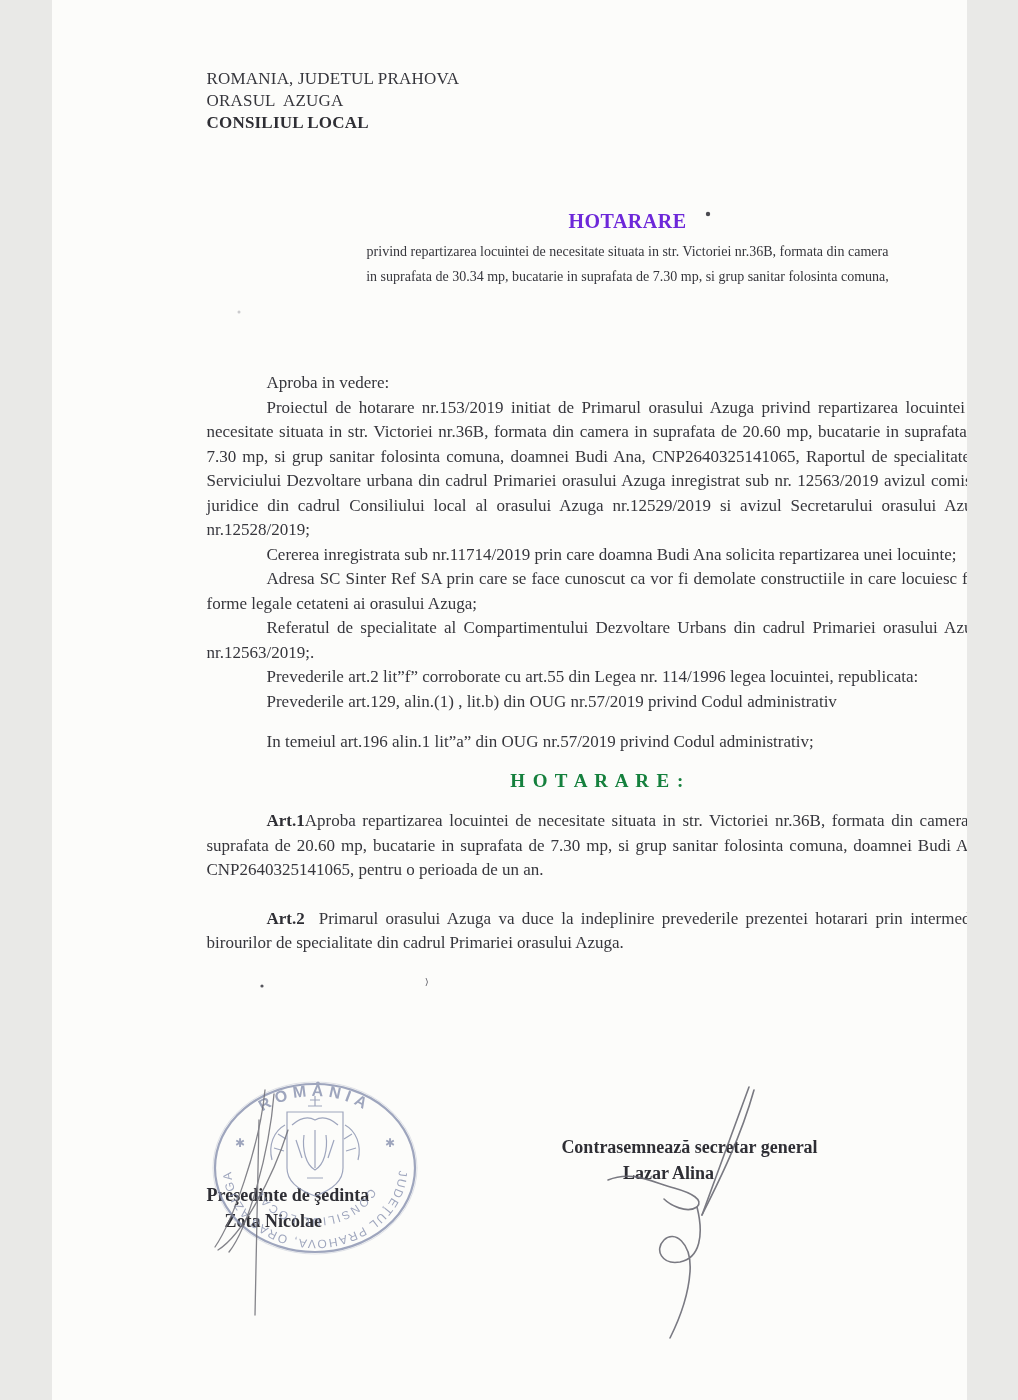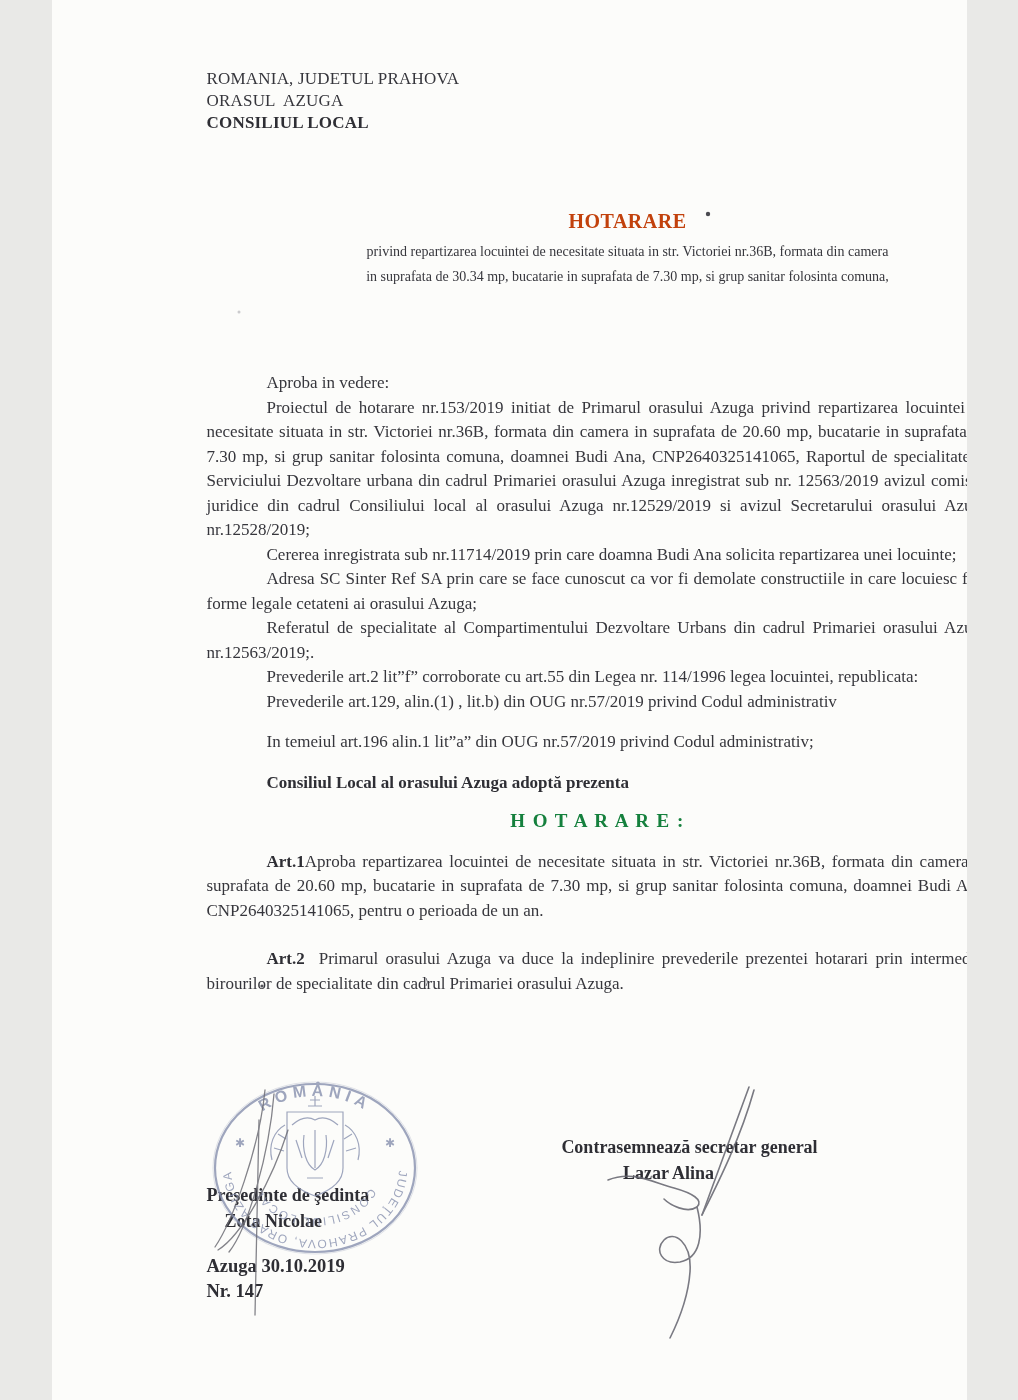--- a/index.html
+++ b/index.html
@@ -5,21 +5,21 @@
   html,body { margin:0; padding:0; background:#e9e9e7; }
   .page {
     position:relative; width:915px; height:1400px; margin:0 auto;
     background:#fcfcfa; overflow:hidden;
     font-family:"Liberation Serif", serif; color:#36363c;
   }
   .content { position:absolute; left:155px; top:68px; width:782px; }
   .hdr div { font-size:17px; line-height:22px; letter-spacing:.2px; white-space:pre-wrap; }
   .b { font-weight:bold; color:#2e2e34; }
   .title-block { margin-top:76px; padding-left:60px; text-align:center; }
-  .doc-title { font-size:20px; font-weight:bold; letter-spacing:.5px; color:#c2410c; }
+  .doc-title { font-size:20px; font-weight:bold; letter-spacing:.5px; color:#6d28d9; }
   .subtitle-line { font-size:14px; line-height:25px; }
   .subtitle-wrap { margin-top:6px; }
   .body { margin-top:82px; font-size:17px; line-height:24.5px; }
   .body p { margin:0; text-align:justify; text-indent:60px; }
   .mt16 { margin-top:16px !important; }
   .mt24 { margin-top:24px !important; }
   .adoption { font-weight:bold; color:#2e2e34; text-align:left !important; }
   .decision-heading {
     margin-top:14px !important; text-indent:0 !important; text-align:center !important;
     font-weight:bold; font-size:19px; letter-spacing:1.5px; color:#15803d;
@@ -57,41 +57,36 @@
 
     <div class="body">
       <p>Aproba in vedere:</p>
       <p>Proiectul de hotarare nr.153/2019 initiat de Primarul orasului Azuga privind repartizarea locuintei de necesitate situata in str. Victoriei nr.36B, formata din camera in suprafata de 20.60 mp, bucatarie in suprafata de 7.30 mp, si grup sanitar folosinta comuna, doamnei Budi Ana, CNP2640325141065, Raportul de specialitate al Serviciului Dezvoltare urbana din cadrul Primariei orasului Azuga inregistrat sub nr. 12563/2019 avizul comisiei juridice din cadrul Consiliului local al orasului Azuga nr.12529/2019 si avizul Secretarului orasului Azuga nr.12528/2019;</p>
       <p>Cererea inregistrata sub nr.11714/2019 prin care doamna Budi Ana solicita repartizarea unei locuinte;</p>
       <p>Adresa SC Sinter Ref SA prin care se face cunoscut ca vor fi demolate constructiile in care locuiesc fara forme legale cetateni ai orasului Azuga;</p>
       <p>Referatul de specialitate al Compartimentului Dezvoltare Urbans din cadrul Primariei orasului Azuga nr.12563/2019;.</p>
       <p>Prevederile  art.2 lit”f” corroborate cu art.55 din Legea nr. 114/1996 legea locuintei, republicata:</p>
       <p>Prevederile art.129, alin.(1) , lit.b) din OUG nr.57/2019 privind Codul administrativ</p>
       <p class="mt16">In temeiul art.196 alin.1 lit”a” din OUG nr.57/2019 privind Codul administrativ;</p>
-      <p class="mt16 adoption">Consiliul Local al orasului Azuga adoptă prezenta</p>
       <p class="decision-heading">H O T A R A R E :</p>
       <p class="mt16"><span class="art-label">Art.1</span><span>Aproba  repartizarea locuintei de necesitate situata  in str. Victoriei nr.36B, formata din camera in suprafata de  20.60 mp, bucatarie in suprafata de  7.30 mp, si grup sanitar folosinta comuna, doamnei Budi Ana, CNP2640325141065, pentru o perioada de un an.</span></p>
       <p class="mt24 art2"><span class="art-label">Art.2</span><span>Primarul orasului Azuga va duce la indeplinire prevederile prezentei hotarari prin intermediul birourilor de specialitate din cadrul Primariei orasului Azuga.</span></p>
     </div>
   </div>
 
   <div class="sig-president">
     <div class="b">Preşedinte de şedinta</div>
     <div class="b name">Zota Nicolae</div>
   </div>
 
   <div class="sig-secretary">
     <div class="b">Contrasemnează  secretar general</div>
     <div class="b name">Lazar Alina</div>
   </div>
 
-  <div class="doc-footer">
-    <div class="b">Azuga 30.10.2019</div>
-    <div class="b">Nr. 147</div>
-  </div>
 
   <svg class="overlay" width="1018" height="1400" viewBox="0 0 1018 1400">
     <defs>
       <path id="stampTop" d="M 179 1168 A 84 72 0 0 1 347 1168"></path>
       <path id="stampBottomOuter" d="M 347 1168 A 84 72 0 0 1 179 1168"></path>
       <path id="stampBottomInner" d="M 323 1168 A 60 50 0 0 1 203 1168"></path>
     </defs>
 
     <g stroke="#8a93b0" fill="none" opacity="0.82">
       <ellipse cx="263" cy="1168" rx="100" ry="84" stroke-width="2.2"></ellipse>

